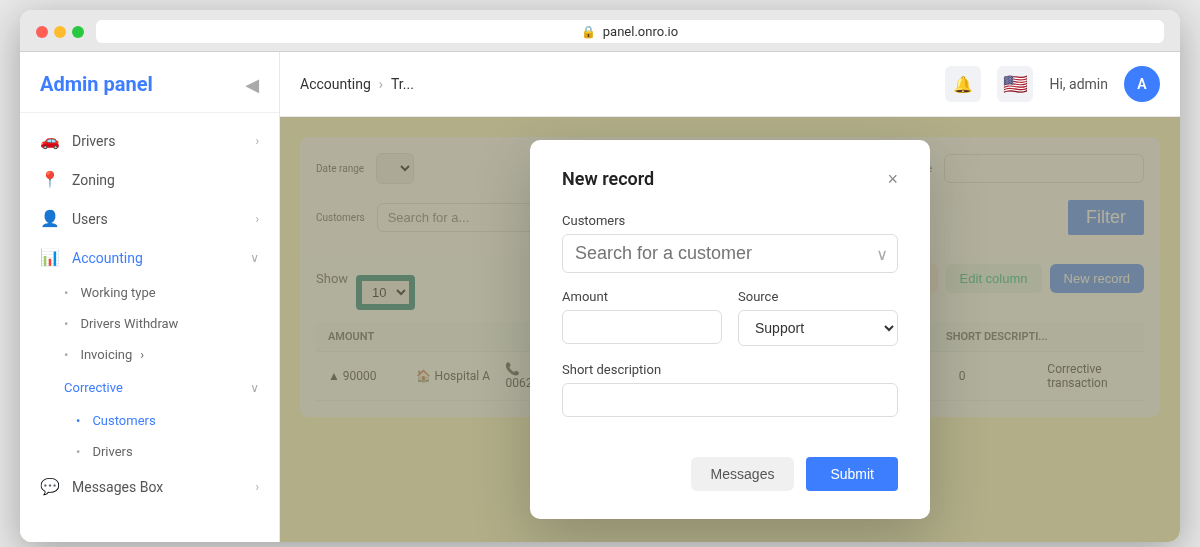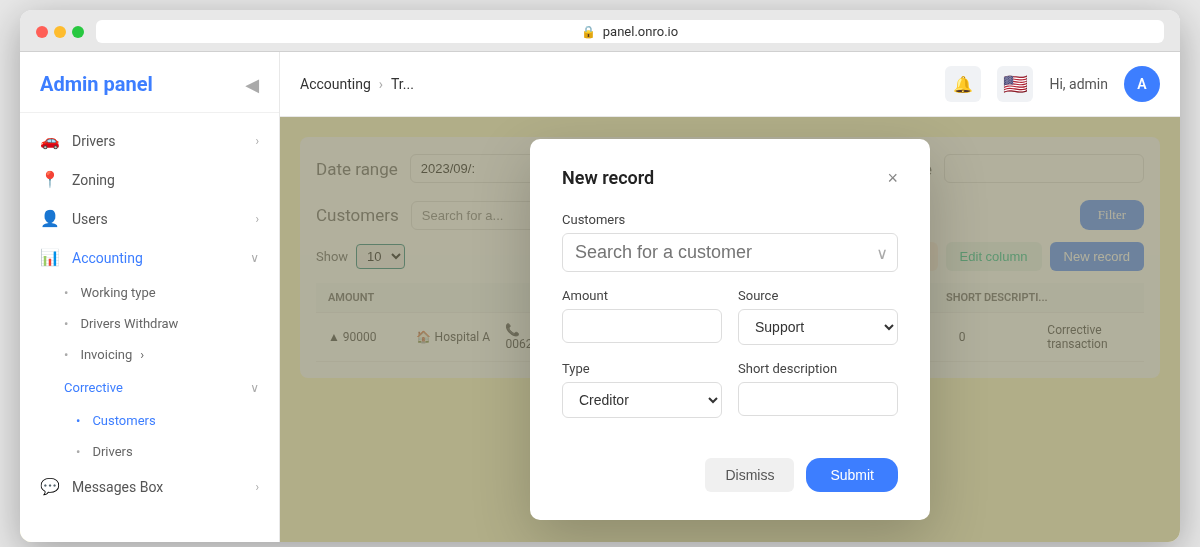--- a/index.html
+++ b/index.html
@@ -174,43 +174,42 @@
       padding: 16px;
       filter: blur(0.5px);
       opacity: 0.5;
     }
     .filter-row {
       display: flex;
       align-items: center;
       gap: 12px;
       margin-bottom: 16px;
     }
-    .filter-label { font-size: 17px; color: #555; white-space: nowrap; }
+    .filter-label { font-size: 10px; color: #555; white-space: nowrap; }
     .filter-input {
       border: 1px solid #ddd;
       border-radius: 6px;
       padding: 6px 10px;
       font-size: 13px;
       background: white;
     }
     .select-sm {
       border: 1px solid #ddd;
       border-radius: 6px;
       padding: 6px 8px;
       font-size: 13px;
     }
     .btn-filter {
       background: #3d7eff;
       color: white;
       border: none;
-      border-radius: 9px;
+      border-radius: 2px;
       padding: 7px 18px;
-      font-size: 13px;
-      cursor: pointer;
-      font-family: Liberation Serif, serif;
+      font-size: 18px;
+      cursor: pointer;
     }
     .btn-export {
       background: #fff0e8;
       color: #f97316;
       border: none;
       border-radius: 6px;
       padding: 7px 14px;
       font-size: 13px;
       cursor: pointer;
     }
@@ -352,21 +351,21 @@
       border: none;
       border-radius: 6px;
       padding: 9px 20px;
       font-size: 14px;
       cursor: pointer;
     }
     .btn-submit {
       background: #3d7eff;
       color: white;
       border: none;
-      border-radius: 14px;
+      border-radius: 4px;
       padding: 9px 24px;
       font-size: 14px;
       cursor: pointer;
       font-weight: 500;
     }
     .date-link { color: #3d7eff; font-size: 11px; }
     .customers-row {
       display: flex;
       align-items: center;
       gap: 12px;
@@ -374,24 +373,25 @@
     }
     .show-row {
       display: flex;
       align-items: center;
       gap: 8px;
       margin-bottom: 12px;
       font-size: 13px;
       color: #555;
     }
     .show-select {
-      border: 1px solid #0f766e;
+      border: 6px solid #0f766e;
       border-radius: 4px;
       padding: 3px 6px;
       font-size: 13px;
+      margin-top: 28px;
     }
   </style>
 </head>
 <body>
 
 <div class="browser-window">
 
   <div class="browser-chrome">
     <div class="browser-dots">
       <div class="dot dot-red"></div>
@@ -486,21 +486,20 @@
           <span class="hi-text">Hi, admin</span>
           <div class="avatar">A</div>
         </div>
       </div>
 
       <div class="page-area">
 
         <div class="bg-content">
           <div class="filter-row">
             <span class="filter-label">Date range</span>
-            <input class="filter-input" type="text" value="2023/09/:" readonly="" style="">
             <select class="select-sm">
               <option></option>
             </select>
             <div style="flex:1"></div>
             <span class="filter-label">Source</span>
             <input class="filter-input" style="width: 200px;" type="text">
           </div>
           <div class="customers-row">
             <span class="filter-label">Customers</span>
             <input class="filter-input" style="width: 220px;" type="text" placeholder="Search for a...">
@@ -563,34 +562,27 @@
                 <select class="form-select">
                   <option>Support</option>
                   <option>System</option>
                   <option>Manual</option>
                 </select>
               </div>
             </div>
 
             <div class="form-row">
               <div class="form-group">
-                <label class="form-label">Type</label>
-                <select class="form-select">
-                  <option>Creditor</option>
-                  <option>Debtor</option>
-                </select>
-              </div>
-              <div class="form-group">
                 <label class="form-label">Short description</label>
                 <input class="form-input" type="text" style="">
               </div>
             </div>
 
             <div class="modal-footer">
-              <button class="btn-dismiss">Dismiss</button>
+              <button class="btn-dismiss">Messages</button>
               <button class="btn-submit">Submit</button>
             </div>
           </div>
         </div>
       </div>
     </div>
   </div>
 </div>
 
 </body></html>

